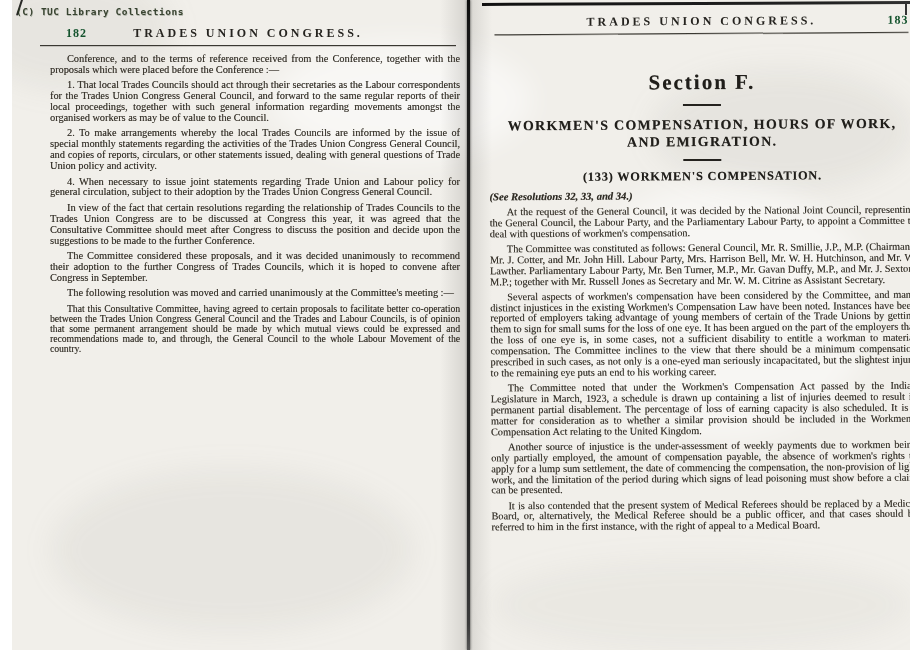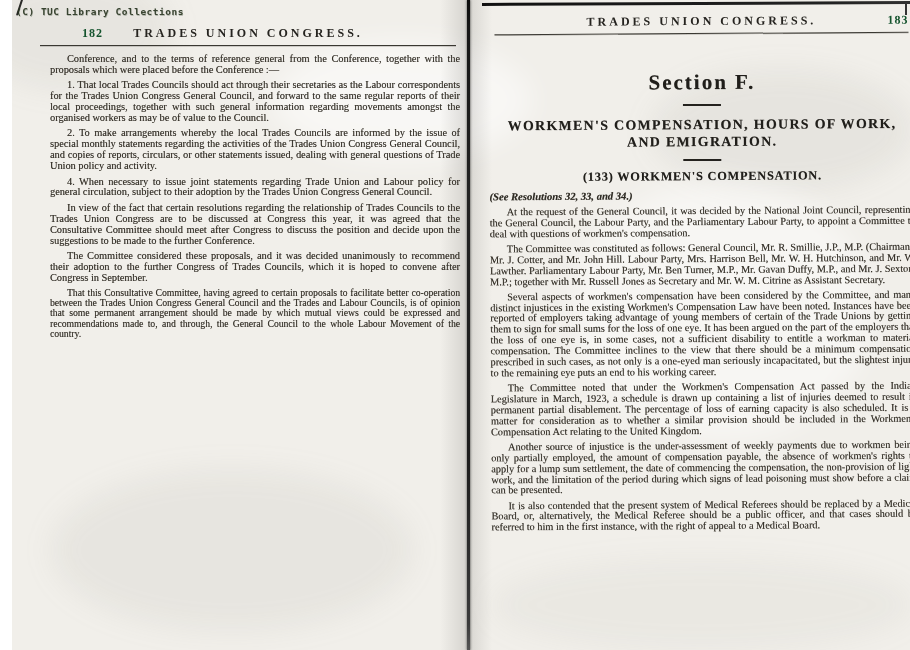--- a/index.html
+++ b/index.html
@@ -60,21 +60,21 @@
   .page{position:absolute;}
   .page-left{left:22px;top:26px;width:428px;}
   .page-right{left:478px;top:14px;width:426px;transform:rotate(-0.35deg);}
 
   .running-head{position:relative;height:16px;margin-bottom:2px;}
   .running-title{
     position:absolute;left:0;right:0;text-align:center;
     font-weight:bold;font-size:12px;letter-spacing:3px;color:#262420;
   }
   .page-num{position:absolute;font-weight:bold;font-size:12px;letter-spacing:1px;color:#14532d;}
-  .page-num-left{left:48px;}
+  .page-num-left{left:32px;}
   .page-num-right{right:6px;}
   .head-rule{border:0;border-top:1.6px solid #3a3832;margin:3px 6px 0 6px;
     box-shadow:0 0.5px 0.5px rgba(60,58,52,0.4);}
 
   
   .bodytext{font-size:10.3px;line-height:10.9px;text-align:justify;
     color:#343028;text-shadow:0.2px 0.2px 0.35px rgba(52,48,40,0.55);}
   .bodytext p{margin:0 0 4.5px 0;text-indent:17px;}
   .page-left .bodytext{padding:8px 2px 0 16px;}
   .numbered{margin:0 2px 4.5px 14px;text-indent:15px;}
@@ -127,26 +127,27 @@
   <div class="watermark">(C) TUC Library Collections</div>
 
   <div class="page page-left">
     <div class="running-head">
       <span class="page-num page-num-left">182</span>
       <span class="running-title">TRADES UNION CONGRESS.</span>
     </div>
     <hr class="head-rule">
 
     <div class="bodytext">
-      <p>Conference, and to the terms of reference general from the Conference, together with the proposals which were placed before the Conference :—</p>
+      <p>Conference, and to the terms of reference received from the Conference, together with the proposals which were placed before the Conference :—</p>
       <p class="numbered">1. That local Trades Councils should act through their secretaries as the Labour correspondents for the Trades Union Congress General Council, and forward to the same regular reports of their local proceedings, together with such general information regarding movements amongst the organised workers as may be of value to the Council.</p>
       <p class="numbered">2. To make arrangements whereby the local Trades Councils are informed by the issue of special monthly statements regarding the activities of the Trades Union Congress General Council, and copies of reports, circulars, or other statements issued, dealing with general questions of Trade Union policy and activity.</p>
       <p class="numbered">4. When necessary to issue joint statements regarding Trade Union and Labour policy for general circulation, subject to their adoption by the Trades Union Congress General Council.</p>
       <p>In view of the fact that certain resolutions regarding the relationship of Trades Councils to the Trades Union Congress are to be discussed at Congress this year, it was agreed that the Consultative Committee should meet after Congress to discuss the position and decide upon the suggestions to be made to the further Conference.</p>
       <p>The Committee considered these proposals, and it was decided unanimously to recommend their adoption to the further Congress of Trades Councils, which it is hoped to convene after Congress in September.</p>
+      <p>The following resolution was moved and carried unanimously at the Committee's meeting :—</p>
       <p class="resolution">That this Consultative Committee, having agreed to certain proposals to facilitate better co-operation between the Trades Union Congress General Council and the Trades and Labour Councils, is of opinion that some permanent arrangement should be made by which mutual views could be expressed and recommendations made to, and through, the General Council to the whole Labour Movement of the country.</p>
     </div>
   </div>
 
   <div class="page page-right">
     <div class="running-head">
       <span class="running-title">TRADES UNION CONGRESS.</span>
       <span class="page-num page-num-right">183</span>
     </div>
     <hr class="head-rule">

